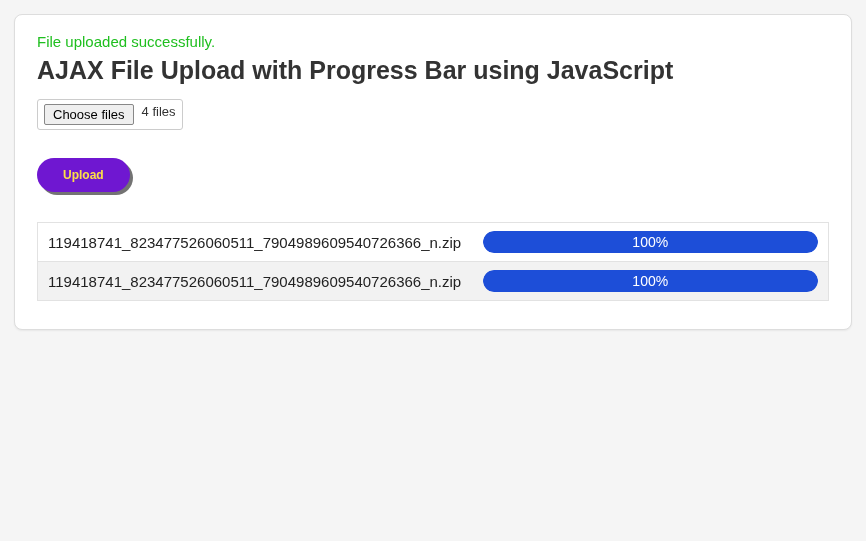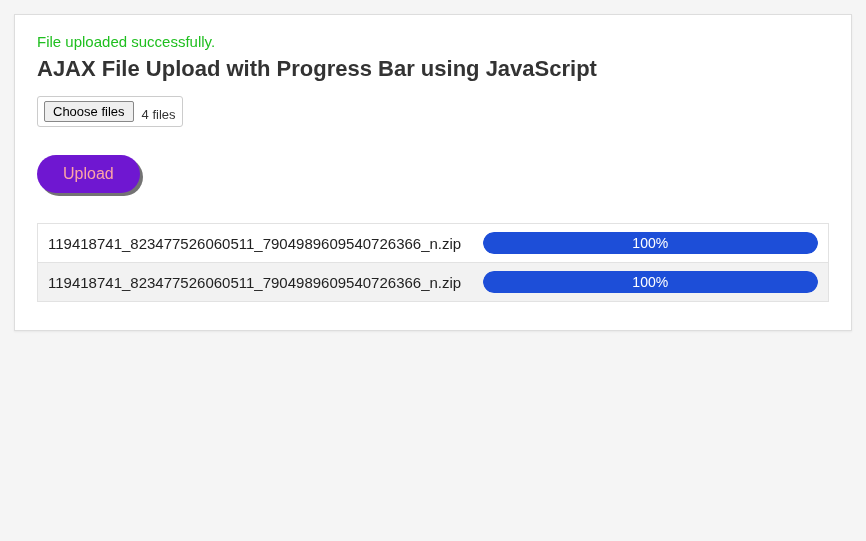--- a/index.html
+++ b/index.html
@@ -9,38 +9,38 @@
     }
     body {
       font-family: "Segoe UI", Tahoma, Geneva, Verdana, sans-serif;
       background: #f5f5f5;
       padding: 14px;
     }
     .card {
       width: 838px;
       background: #fff;
       border: 1px solid #ddd;
-      border-radius: 0;
+      border-radius: 8px;
       box-shadow: 0 1px 2px rgba(0,0,0,0.06);
       padding: 18px 22px 28px 22px;
     }
     .status-msg {
       color: #1fbf1f;
       font-size: 15px;
       margin-bottom: 6px;
     }
     .title {
-      font-size: 22px;
+      font-size: 25px;
       font-weight: 700;
       color: #333;
       margin-bottom: 14px;
     }
     .file-input-wrapper {
       display: inline-flex;
-      align-items: flex-end;
+      align-items: flex-start;
       border: 1px solid #ccc;
       border-radius: 3px;
       padding: 4px 6px;
       background: #fff;
       margin-bottom: 28px;
     }
     .choose-btn {
       font-family: inherit;
       font-size: 13px;
       padding: 2px 8px;
@@ -51,23 +51,23 @@
     }
     .file-count {
       font-size: 13px;
       color: #333;
       margin-left: 8px;
       margin-right: 0;
     }
     .upload-btn {
       display: inline-block;
       background: #6f17d1;
-      color: #fca5a5;
-      font-size: 16px;
-      font-weight: 400;
+      color: #fde047;
+      font-size: 12px;
+      font-weight: 700;
       border: none;
       border-radius: 20px;
       padding: 10px 26px;
       box-shadow: 3px 3px 0 0 rgba(0,0,0,0.55);
       cursor: pointer;
       margin-bottom: 30px;
     }
     .upload-table {
       width: 100%;
       border-collapse: collapse;

